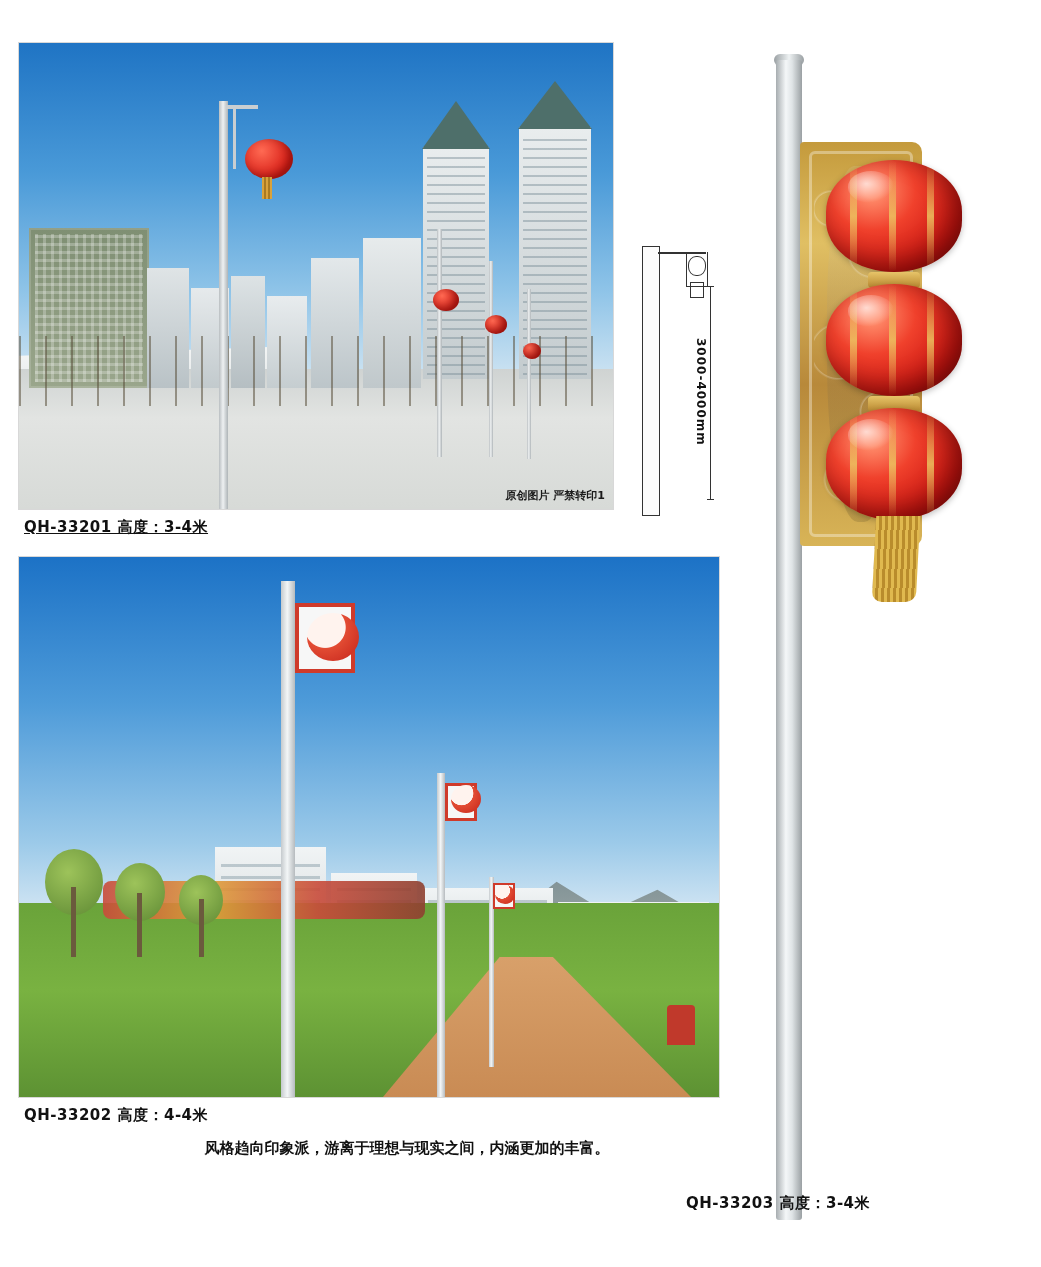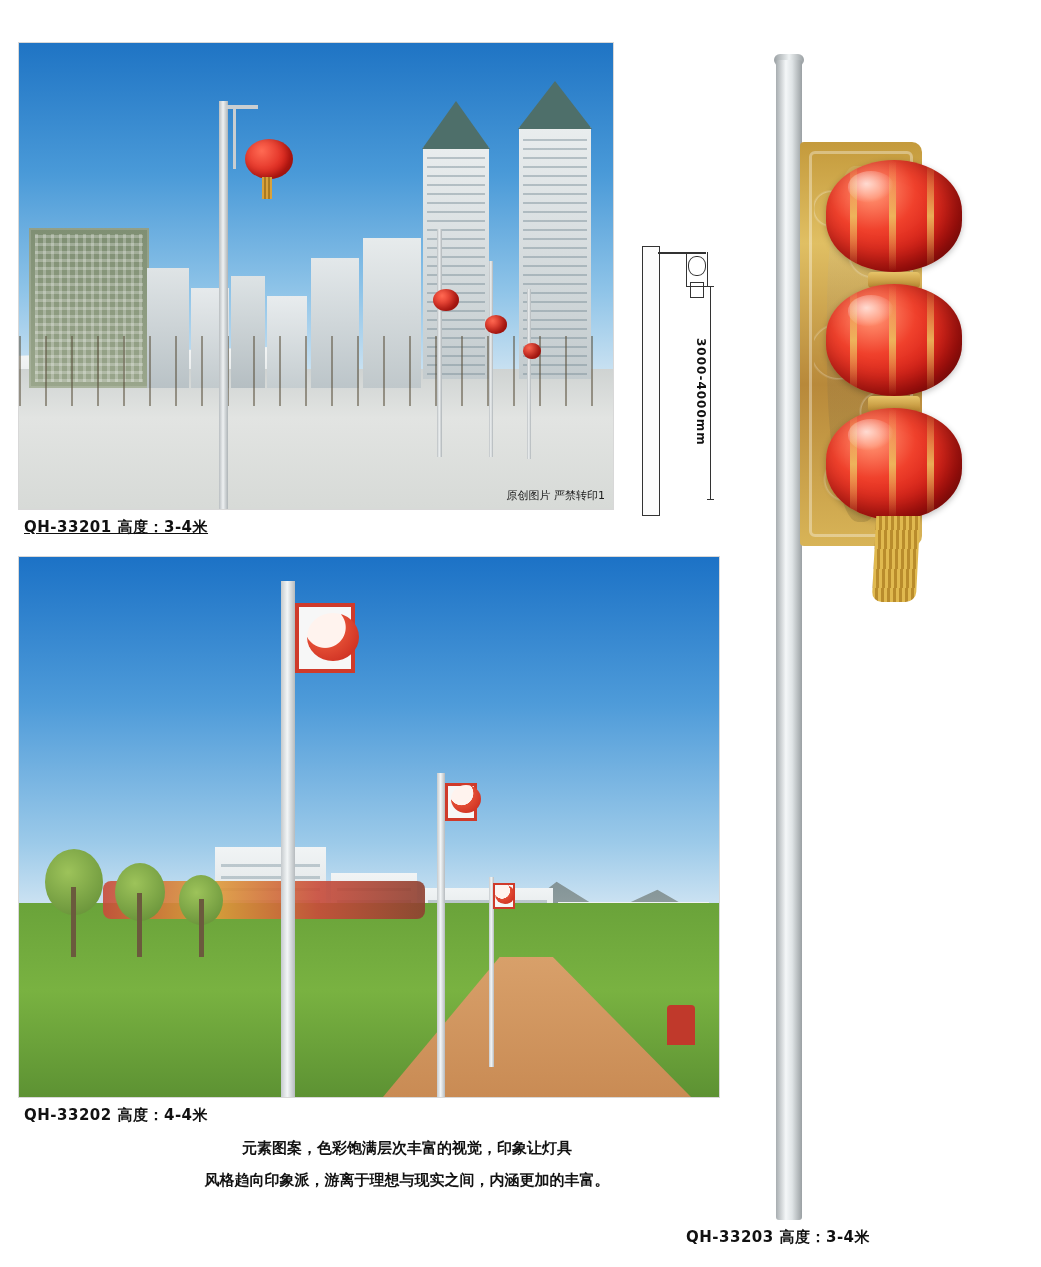--- a/index.html
+++ b/index.html
@@ -85,21 +85,21 @@
     position: absolute; inset: 6px 4px 4px 4px;
     background: repeating-linear-gradient(0deg, rgba(120,140,150,.45) 0 2px, transparent 2px 9px);
   }
   
   .p1pole { position:absolute; background: linear-gradient(90deg,#b9bec1,#eef1f2 45%,#aeb4b7); }
   .p1lant { position:absolute; border-radius:50%; background: radial-gradient(circle at 35% 30%, #ff6a53, #d61b14 70%); box-shadow: inset -4px -3px 8px rgba(0,0,0,.3); }
   .trees { position:absolute; bottom:22%; width:100%; height:70px;
            background: repeating-linear-gradient(90deg, rgba(90,80,60,.55) 0 2px, transparent 2px 26px); }
   #photo1 .watermark {
     position: absolute; right: 8px; bottom: 6px;
-    font-family: "DejaVu Sans", sans-serif; font-size: 11px; color: #1a1a1a; font-weight: normal; margin-left: 20px;
+    font-family: "DejaVu Sans", sans-serif; font-size: 11px; color: #1a1a1a; font-weight: bold; margin-left: 20px;
   }
 
   
   #photo2 { left: 18px; top: 556px; width: 700px; height: 540px; }
   #photo2 .sky {
     position: absolute; left:0; top:0; width:100%; height:68%;
     background: linear-gradient(180deg, #1c72c6 0%, #4e9bd9 40%, #9ccae9 78%, #dbeaf5 100%);
   }
   #photo2 .mount {
     position:absolute; right:0; top:58%; width:40%; height:12%;
@@ -244,21 +244,21 @@
   #bodytext {
     position:absolute; left: 92px; top: 1132px; width: 630px;
     font-family: "DejaVu Sans", "Liberation Sans", sans-serif;
     font-size: 15px; font-weight: bold; color: #111111;
     line-height: 32px; text-align: center;
   }
   #bodytext div { white-space: nowrap; }
 
   #cap1 { left: 24px; top: 518px; text-decoration: underline; }
   #cap2 { left: 24px; top: 1106px; }
-  #cap3 { left: 686px; top: 1228px; }
+  #cap3 { left: 686px; top: 1194px; }
 </style>
 </head>
 <body>
 
 <div class="page">
 
   <div class="photo" id="photo1">
     <div class="sky"></div>
     <div class="greenstrip"></div>
     <div class="snow"></div>
@@ -381,17 +381,16 @@
       <div class="rib" style="left:74%;"></div>
       <div class="gloss"></div>
     </div>
 
     <div class="tassel"></div>
   </div>
 
   <div class="caption" id="cap3">QH-33203  高度：3-4米</div>
 
   <div id="bodytext">
-    <div>元素图案，色彩饱满层次丰富的视觉，印象让灯具</div>
     <div>风格趋向印象派，游离于理想与现实之间，内涵更加的丰富。</div>
   </div>
 
 </div>
 
 </body></html>

